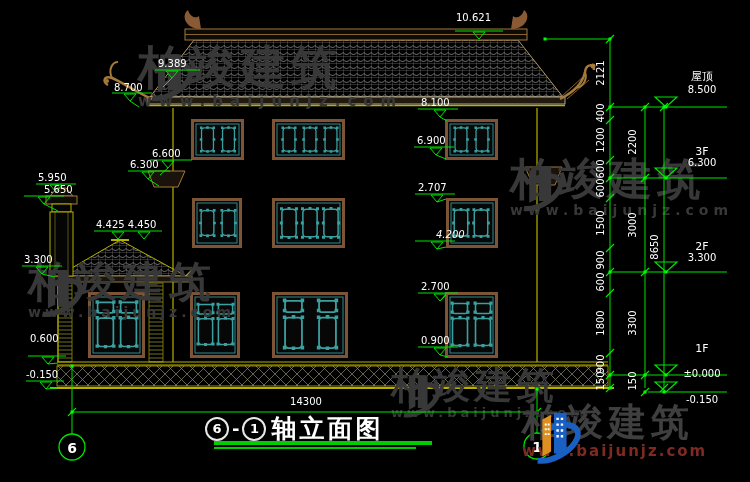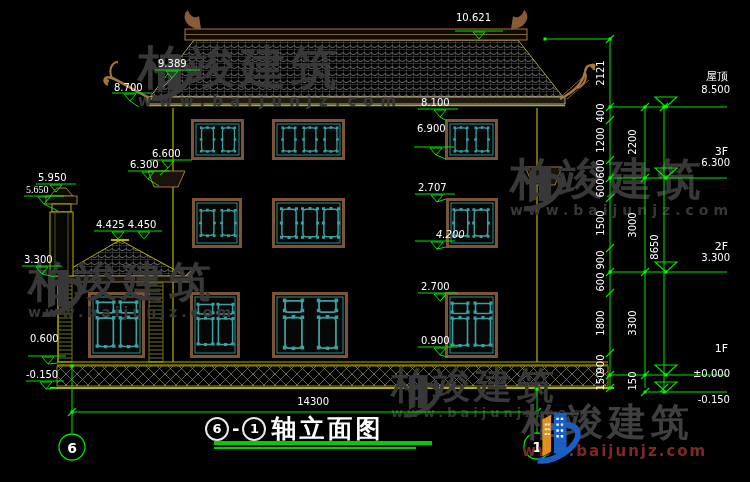--- a/index.html
+++ b/index.html
@@ -8,21 +8,21 @@
   svg{position:absolute;left:0;top:0;}
   #bldg{z-index:1;}
   #anno{z-index:3;}
   .wm{position:absolute;display:flex;align-items:flex-start;gap:6px;color:#383838;z-index:2;white-space:nowrap;}
   .wm .brand{font-weight:bold;letter-spacing:5px;line-height:.95;}
   .wm .url{font-weight:bold;margin-top:2px;}
   .wm5{z-index:5;}
   .t{position:absolute;color:#fff;font-size:10px;line-height:1;z-index:4;white-space:nowrap;}
   .v{position:absolute;color:#fff;font-size:10px;line-height:1;width:44px;text-align:center;
      transform:rotate(-90deg);z-index:4;white-space:nowrap;}
-  .ctr{text-align:right;}
+  .ctr{text-align:center;}
   #titleblock{position:absolute;left:205px;top:412px;display:flex;align-items:center;gap:5px;z-index:4;color:#fff;}
   .axcir{display:inline-block;width:20px;height:20px;border:2px solid #e8e8e8;border-radius:50%;
          text-align:center;line-height:20px;font-size:13px;font-weight:bold;}
   .tdash{font-size:18px;font-weight:bold;margin:0 -2px;}
   .tname{font-size:25px;font-weight:bold;letter-spacing:3px;}
   .tscale{font-size:21px;font-weight:bold;margin-left:6px;}
   .uline{position:absolute;background:#00cc00;z-index:4;}
   .bub{position:absolute;width:20px;text-align:center;color:#fff;font-size:14px;font-weight:bold;z-index:4;}
 </style>
 </head>
@@ -248,27 +248,27 @@
     <circle cx="72" cy="447" r="13" fill="#000" stroke="#00e400" stroke-width="1.3"></circle>
     <circle cx="537" cy="446" r="13" fill="#000" stroke="#00e400" stroke-width="1.3"></circle>
   </svg>
 
   <div class="t" style="left:456px;top:13px;">10.621</div>
   <div class="t" style="left:158px;top:59px;">9.389</div>
   <div class="t" style="left:114px;top:83px;">8.700</div>
   <div class="t" style="left:152px;top:149px;">6.600</div>
   <div class="t" style="left:130px;top:160px;">6.300</div>
   <div class="t" style="left:38px;top:173px;">5.950</div>
-  <div class="t" style="left:26px;top:185px;font-family:Liberation Serif, serif;">5.650</div>
+  <div class="t" style="left:44px;top:185px;">5.650</div>
   <div class="t" style="left:96px;top:220px;">4.425 4.450</div>
   <div class="t" style="left:24px;top:255px;">3.300</div>
   <div class="t" style="left:30px;top:334px;">0.600</div>
   <div class="t" style="left:26px;top:370px;">-0.150</div>
   <div class="t" style="left:421px;top:98px;">8.100</div>
-  <div class="t" style="left:417px;top:124px;">6.900</div>
+  <div class="t" style="left:417px;top:136px;">6.900</div>
   <div class="t" style="left:418px;top:183px;">2.707</div>
   <div class="t" style="left:436px;top:230px;font-style:italic;">4.200</div>
   <div class="t" style="left:421px;top:282px;">2.700</div>
   <div class="t" style="left:421px;top:336px;">0.900</div>
   <div class="t ctr" style="left:283px;top:397px;width:46px;">14300</div>
 
   <div class="v" style="left:579px;top:68px;">2121</div>
   <div class="v" style="left:579px;top:108px;">400</div>
   <div class="v" style="left:579px;top:135px;">1200</div>
   <div class="v" style="left:579px;top:164px;">600</div>

